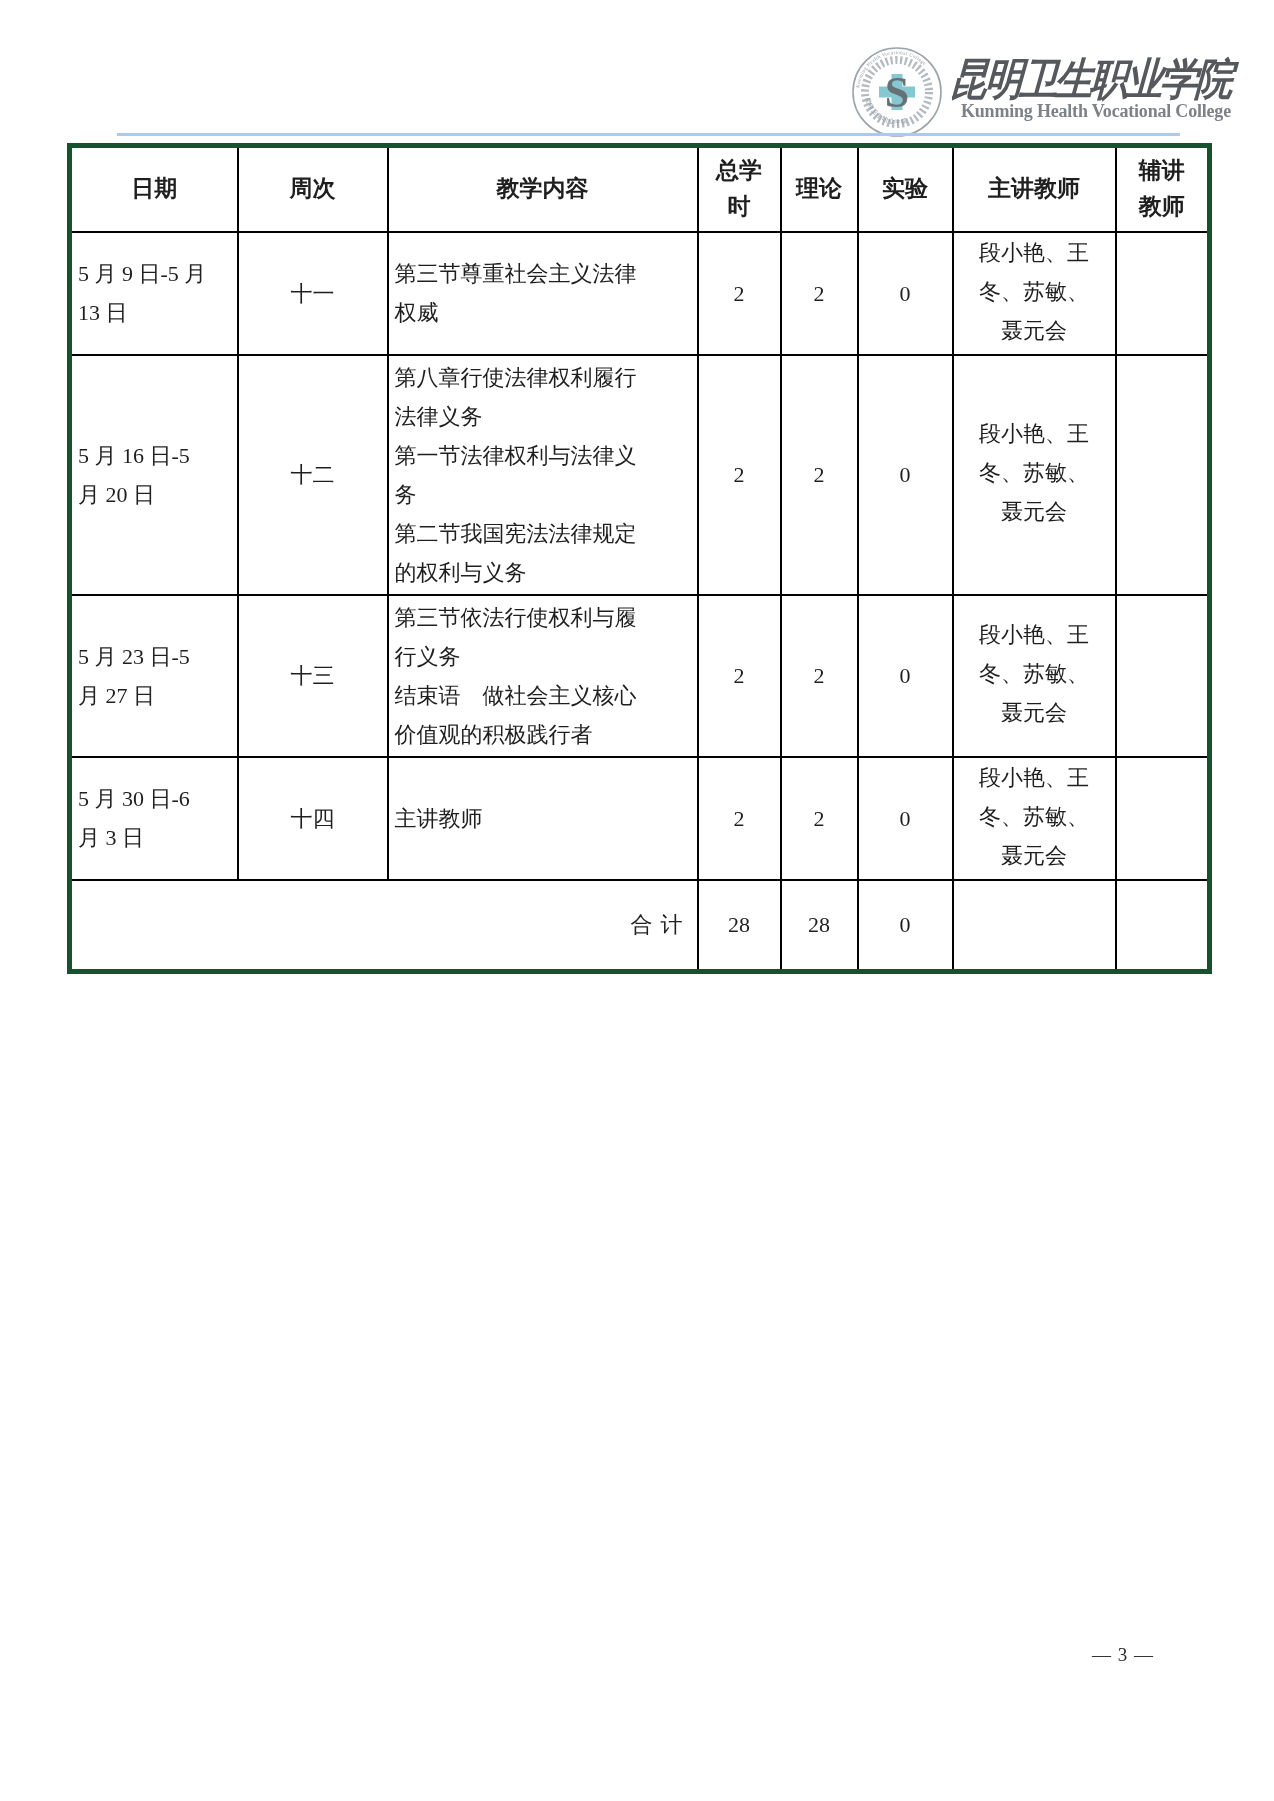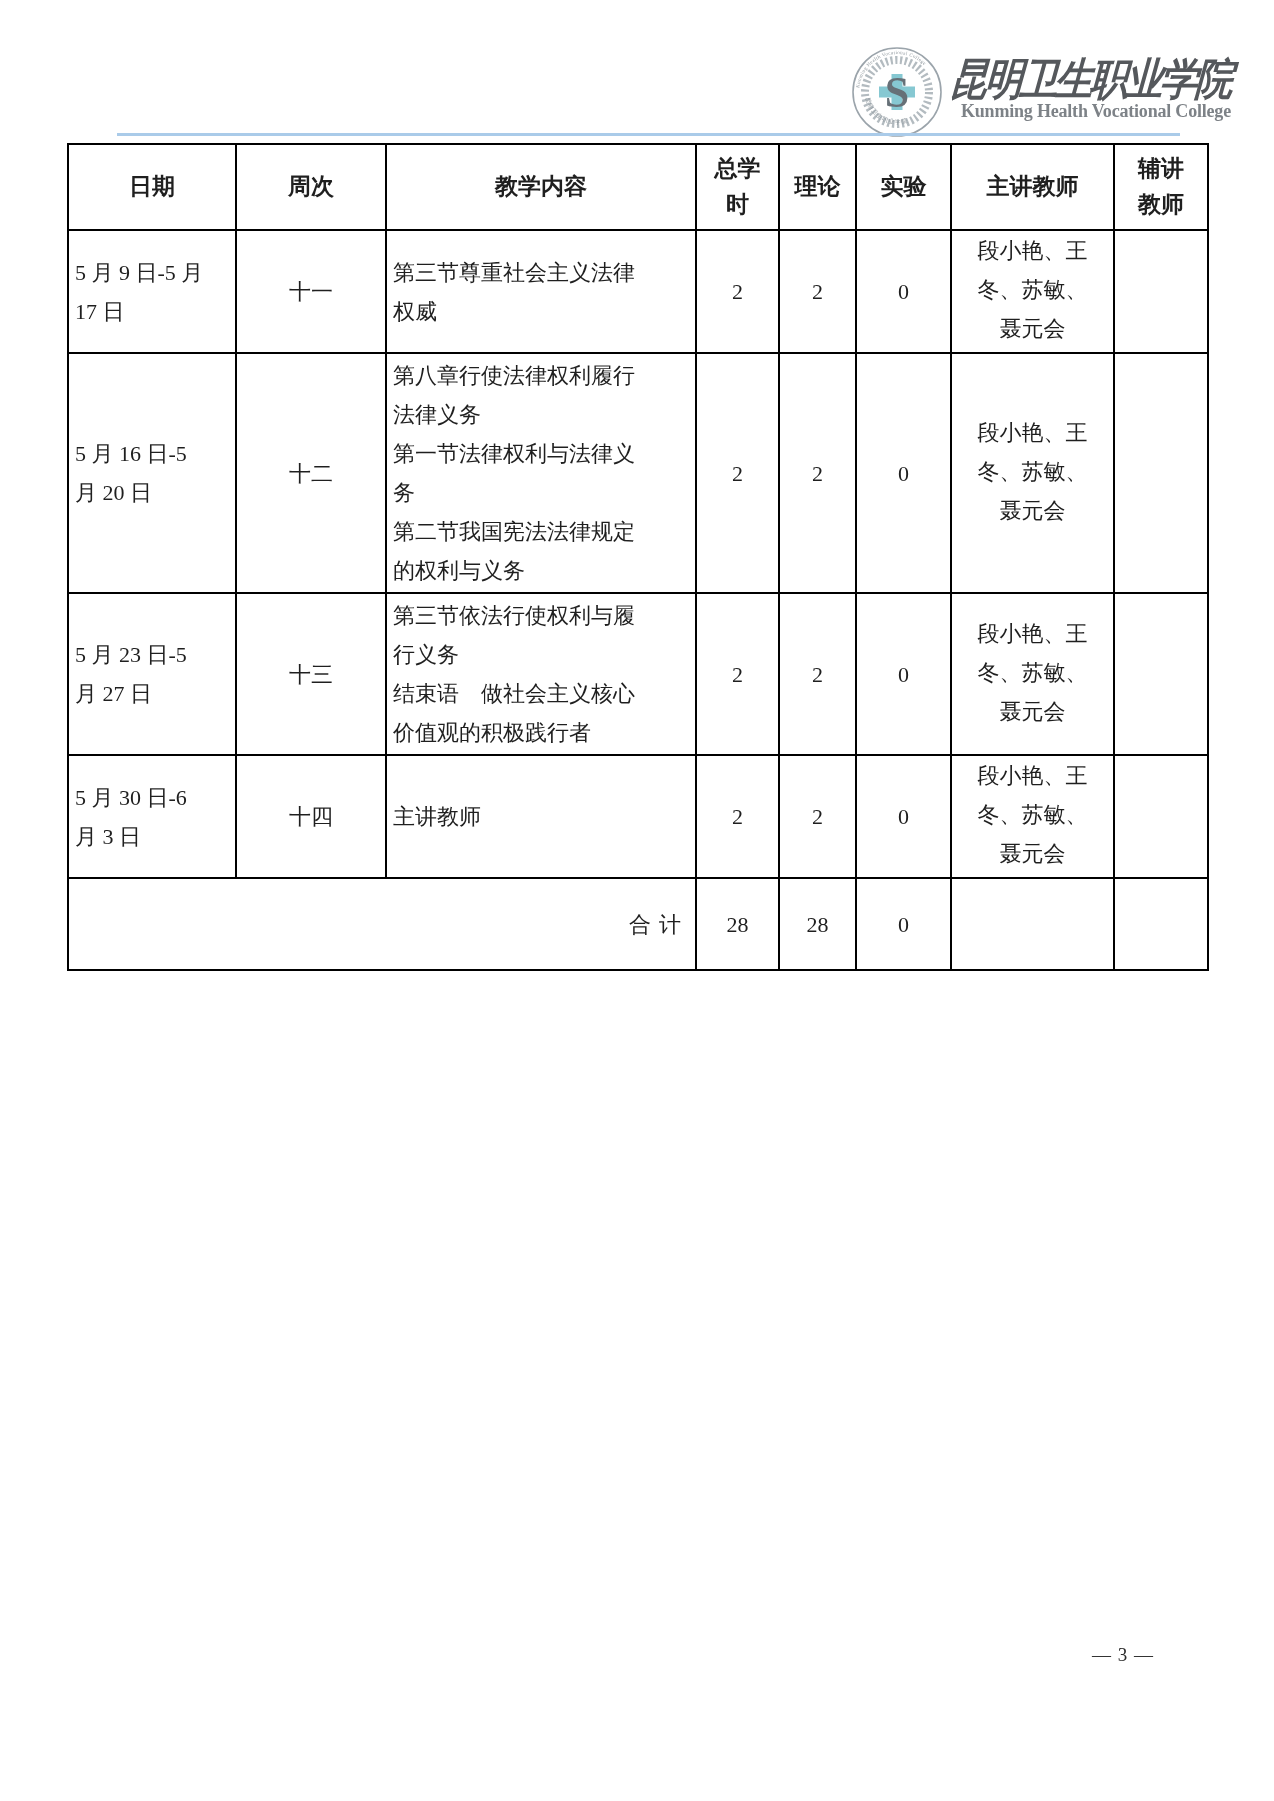--- a/index.html
+++ b/index.html
@@ -22,21 +22,21 @@
     white-space:nowrap;
   }
   .header-rule{
     position:absolute;left:117px;top:133px;width:1063px;height:3px;
     background:#aacbe9;
   }
   
   .sched{
     position:absolute;left:67px;top:143px;width:1140px;
     border-collapse:collapse;table-layout:fixed;
-    border:2px solid #14532d;
+    border:5px solid #14532d;
   }
   .sched th,.sched td{
     border:2px solid #000;vertical-align:middle;
     font-size:22px;line-height:39px;padding:2px 6px;
     overflow:hidden;
   }
   .sched th{font-weight:bold;font-size:23px;line-height:36px;text-align:center;padding:2px 2px;}
   .pre{white-space:pre-line;}
   .c-date{text-align:left;padding-left:9px;line-height:38px;}
   .c-week{text-align:center;}
@@ -103,21 +103,21 @@
 时</th>
     <th class="pre">理论</th>
     <th class="pre">实验</th>
     <th class="pre">主讲教师</th>
     <th class="pre">辅讲
 教师</th>
   </tr>
 
   <tr class="r-1">
     <td class="pre c-date">5 月 9 日-5 月
-17 日</td>
+13 日</td>
     <td class="c-week">十一</td>
     <td class="pre c-content">第三节尊重社会主义法律
 权威</td>
     <td class="c-num">2</td>
     <td class="c-num">2</td>
     <td class="c-num">0</td>
     <td class="pre c-teachers">段小艳、王
 冬、苏敏、
 聂元会</td>
     <td></td>

